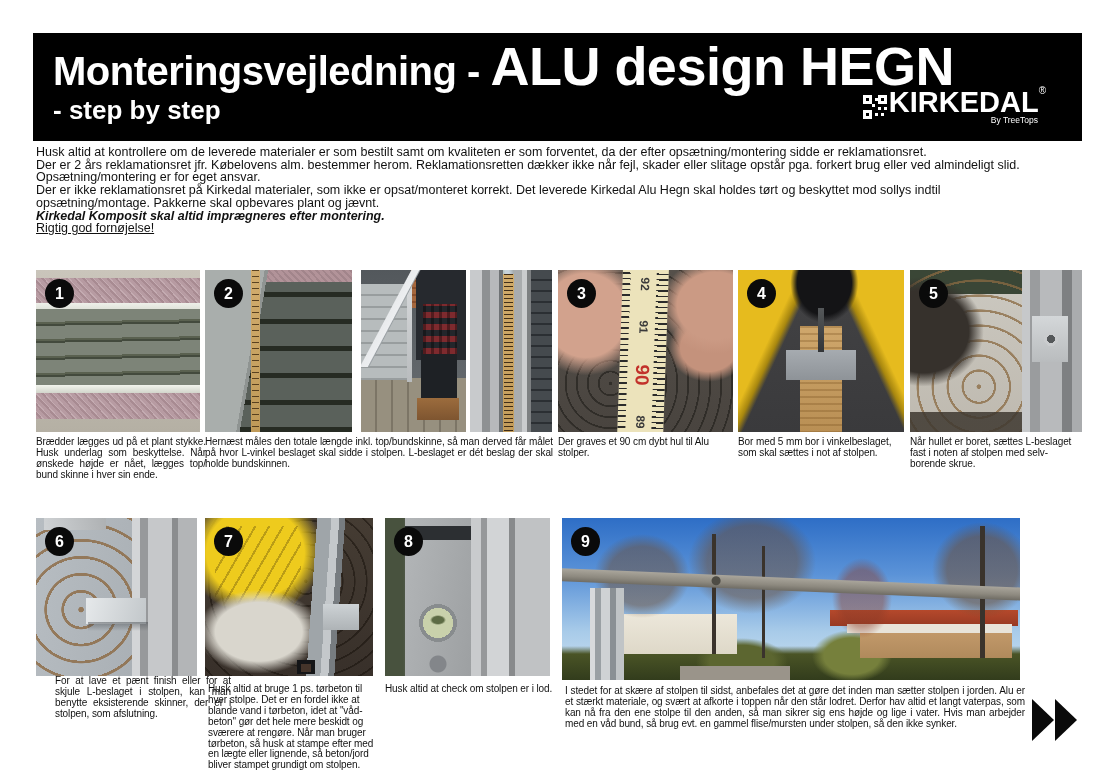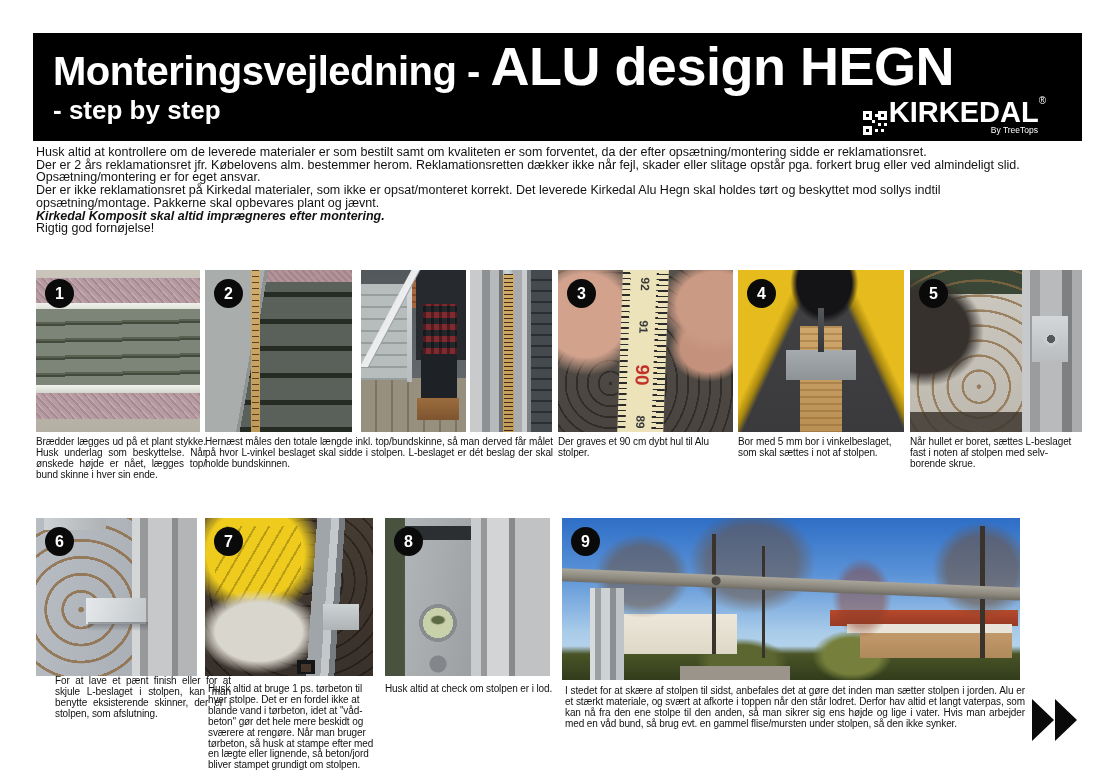--- a/index.html
+++ b/index.html
@@ -5,32 +5,32 @@
   html,body{margin:0;padding:0;background:#fff;}
   #page{position:relative;width:1115px;height:782px;background:#ffffff;overflow:hidden;
         font-family:"Liberation Sans",sans-serif;color:#111;}
 
   
   .header{position:absolute;left:33px;top:33px;width:1049px;height:108px;background:#000;color:#fff;}
   .title{position:absolute;left:20px;top:2px;white-space:nowrap;}
   .title .tp{font-size:40px;font-weight:bold;letter-spacing:-0.5px;}
   .title .te{font-size:54px;font-weight:bold;letter-spacing:-0.5px;}
   .subtitle{position:absolute;left:20px;top:62px;font-size:26px;font-weight:bold;}
-  .logo{position:absolute;right:36px;bottom:6px;display:flex;align-items:flex-end;}
+  .logo{position:absolute;right:36px;bottom:16px;display:flex;align-items:center;}
   .logo svg{display:block;margin-top:4px;}
   .wordmark-wrap{margin-left:2px;}
   .wordmark{font-size:29px;font-weight:bold;letter-spacing:0;}
   .reg{font-size:10px;vertical-align:18px;}
   .byline{text-align:right;font-size:8.5px;font-weight:normal;margin-top:-4px;padding-right:8px;}
 
   
   .intro{position:absolute;left:36px;top:146px;width:1014px;font-size:12.5px;line-height:12.7px;}
   .intro p{margin:0;}
   .bold-note{font-weight:bold;font-style:italic;}
-  .greeting{margin-top:14px;}
+  .greeting{margin-top:14px;text-decoration:underline;}
 
   
   .photo{position:absolute;height:162px;overflow:hidden;}
   .row2{top:518px;height:158px;}
   .badge{position:absolute;top:9px;left:9px;width:29px;height:29px;border-radius:50%;
          background:#0a0a0a;color:#fff;font-size:16px;font-weight:bold;
          display:flex;align-items:center;justify-content:center;z-index:5;}
 
   
   .ph1{left:36px;top:270px;width:164px;

